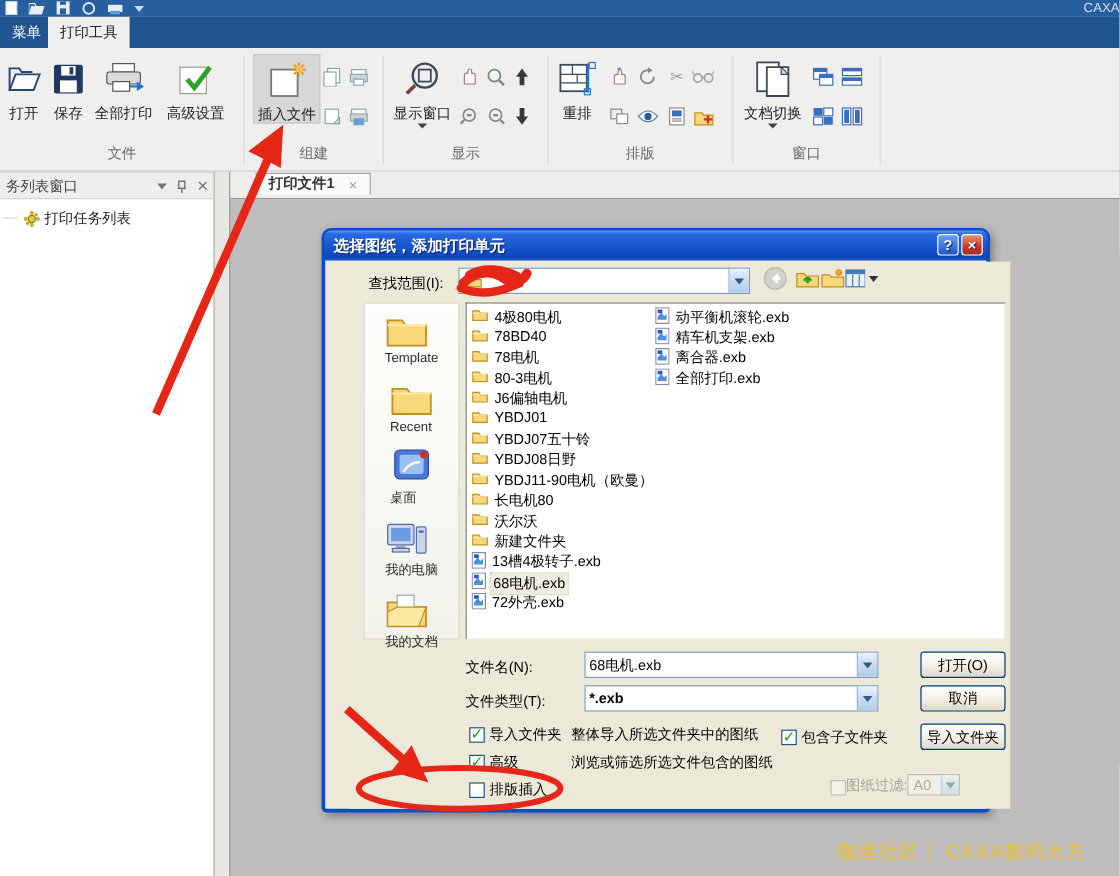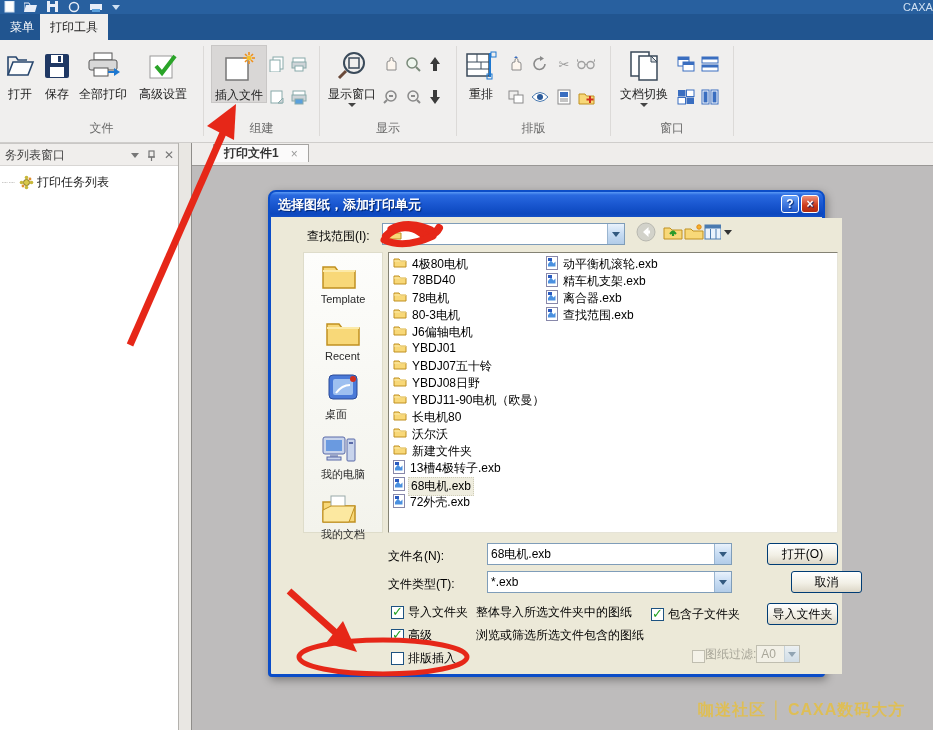--- a/index.html
+++ b/index.html
@@ -708,39 +708,39 @@
                 </svg>
                 <span class="nm">离合器.exb</span>
               </div>
 
               <div class="frow">
                 <svg width="12" height="14">
                   <rect x="0.5" y="0.5" width="11" height="13" fill="#fff" stroke="#88a"></rect>
                   <path d="M2 8 l3-3.5 2.5 3 2-2 v5 H2z" fill="#4a90e0"></path>
                   <rect x="2" y="2" width="4" height="3" fill="#2a5ac0"></rect>
                 </svg>
-                <span class="nm">查找范围.exb</span>
+                <span class="nm">全部打印.exb</span>
               </div>
             </div>
         </div>
       </div>
 
       <div class="dlabel" style="left:97px;top:330px;">文件名(N):</div>
       <div class="combo" style="left:196px;top:325px;width:245px;">
         <span class="val">68电机.exb</span>
         <div class="combo-arrow"></div>
       </div>
       <div class="xpbutton" style="left:476px;top:325px;">打开(O)</div>
 
       <div class="dlabel" style="left:97px;top:358px;">文件类型(T):</div>
-      <div class="combo" style="left:196px;top:353px;width:245px;">
+      <div class="combo" style="left:196px;top:353px;width:245px;font-weight:bold;">
         <span class="val">*.exb</span>
         <div class="combo-arrow"></div>
       </div>
-      <div class="xpbutton" style="left:500px;top:353px;">取消</div>
+      <div class="xpbutton" style="left:476px;top:353px;">取消</div>
 
       <div class="optbox">
 
           <div class="optrow checked">
             <span class="cb"></span>
             <span class="optlabel">导入文件夹</span>
             <span class="optdesc">整体导入所选文件夹中的图纸</span>
           </div>
 
           <div class="optrow checked">

